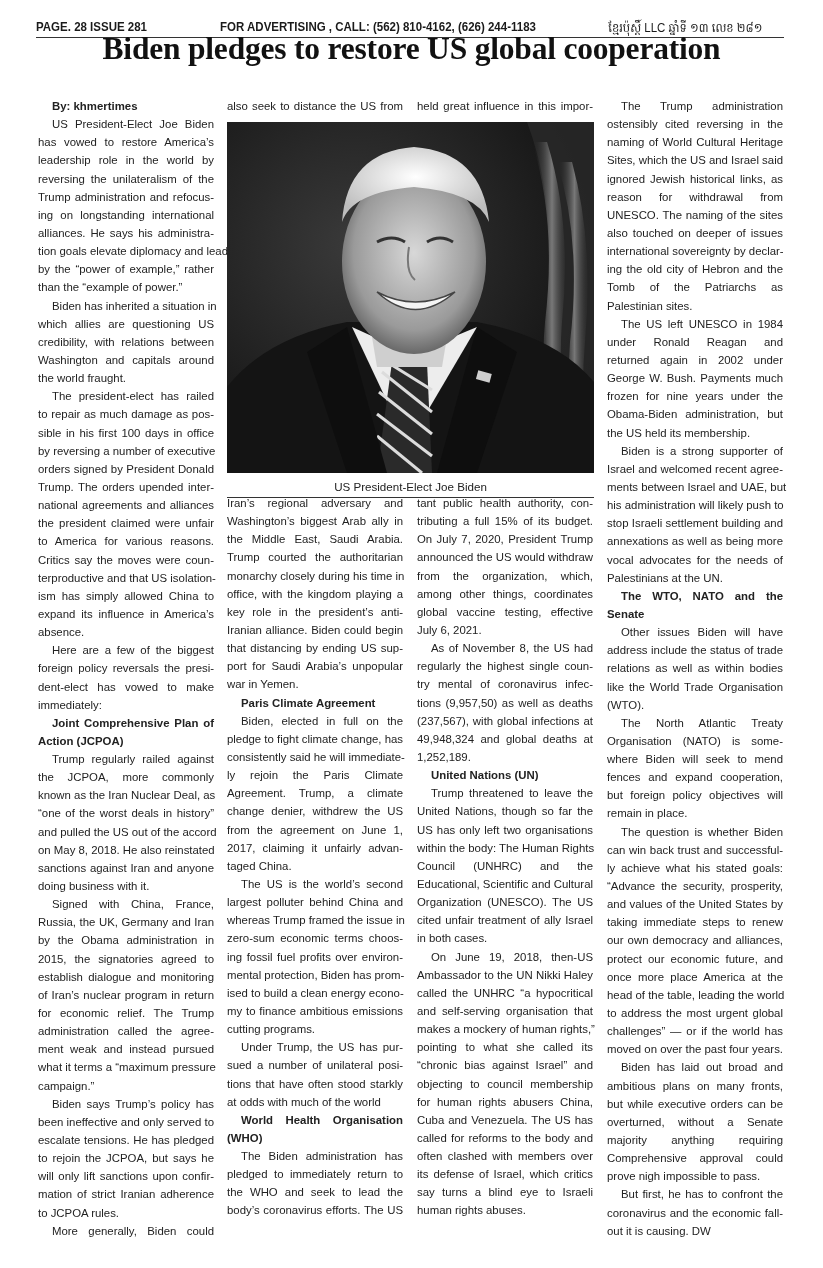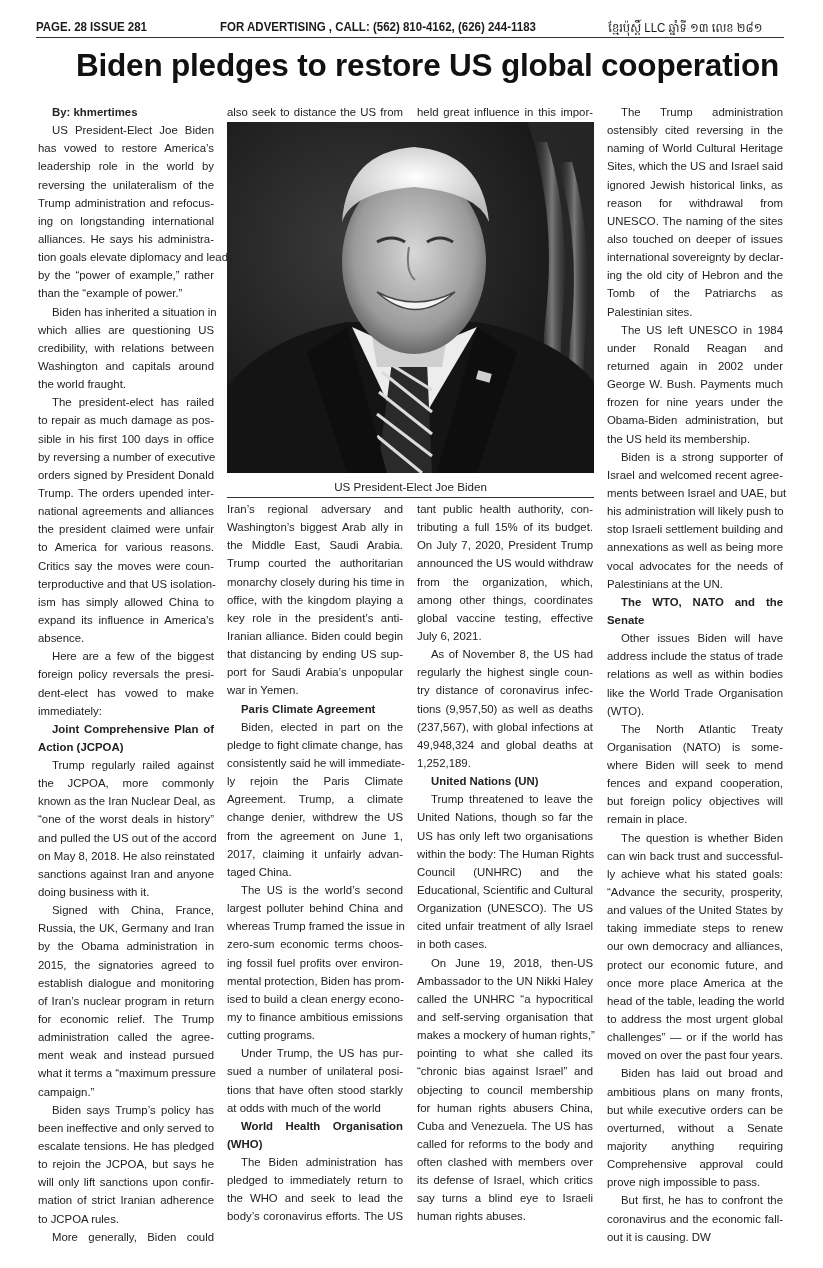--- a/index.html
+++ b/index.html
@@ -5,21 +5,21 @@
   html, body { margin:0; padding:0; background:#ffffff; }
   body { width:823px; height:1268px; position:relative; overflow:hidden; font-family:"Liberation Sans", sans-serif; color:#1a1a1a; }
   .masthead { position:absolute; left:36px; top:20px; width:749px; height:18px; font-family:"Liberation Sans", sans-serif; font-weight:bold; font-size:12.5px; letter-spacing:0; transform:scaleX(0.92); transform-origin:left top; white-space:nowrap; }
   .masthead span { position:absolute; top:0; }
   .mh-page { left:0; }
   .mh-ad { left:200px; }
   .mh-khmer { left:622px; font-weight:normal; font-size:12.5px; }
   .rule { position:absolute; left:36px; top:37px; width:748px; height:1px; background:#333; }
   .headline { position:absolute; left:20px; top:37px; width:783px; text-align:center; font-family:"Liberation Sans", sans-serif; font-weight:bold; font-size:31.5px; line-height:24px; letter-spacing:-0.2px; color:#111; }
   .headline div { white-space:nowrap; }
-  .col { position:absolute; top:97px; width:176px; font-size:11.4px; line-height:18.15px; color:#222;margin-top:6px; }
+  .col { position:absolute; top:97px; width:176px; font-size:11.4px; line-height:18.15px; color:#222; }
   .col .ln { display:block; white-space:nowrap; text-align:justify; text-align-last:justify; height:18.15px; overflow:visible; }
   .col .ln.end { text-align-last:left; }
   .col .ln.ind { padding-left:14px; }
   .col .ln.b { font-weight:bold; }
   .c1 { left:38px; }
   .c2 { left:227px; }
   .c3 { left:417px; }
   .c4 { left:607px; }
   .c2b { top:494px; }
   .c3b { top:494px; }
@@ -32,21 +32,21 @@
 
 <header>
   <div class="masthead">
     <span class="mh-page">PAGE. 28  ISSUE 281</span>
     <span class="mh-ad">FOR ADVERTISING ,  CALL: (562) 810-4162, (626) 244-1183</span>
     <span class="mh-khmer">ខ្មែរប៉ុស្ដិ៍ LLC ឆ្នាំទី ១៣  លេខ ២៨១</span>
   </div>
   <div class="rule"></div>
 </header>
 
-<h1 class="headline" style="margin:16px;">
+<h1 class="headline" style="margin:0;font-family:Liberation Serif, serif;">
   <div>Biden pledges to restore US global cooperation</div>
 </h1>
 
 <div class="col c1">
     <span class="ln b ind end">By: khmertimes</span>
     <span class="ln ind">US President-Elect Joe Biden</span>
     <span class="ln ">has vowed to restore America’s</span>
     <span class="ln ">leadership role in the world by</span>
     <span class="ln ">reversing the unilateralism of the</span>
     <span class="ln ">Trump administration and refocus-</span>
@@ -176,21 +176,21 @@
     <span class="ln ">the Middle East, Saudi Arabia.</span>
     <span class="ln ">Trump courted the authoritarian</span>
     <span class="ln ">monarchy closely during his time in</span>
     <span class="ln ">office, with the kingdom playing a</span>
     <span class="ln ">key role in the president’s anti-</span>
     <span class="ln ">Iranian alliance. Biden could begin</span>
     <span class="ln ">that distancing by ending US sup-</span>
     <span class="ln ">port for Saudi Arabia’s unpopular</span>
     <span class="ln end">war in Yemen.</span>
     <span class="ln b ind end">Paris Climate Agreement</span>
-    <span class="ln ind">Biden, elected in part on the</span>
+    <span class="ln ind">Biden, elected in full on the</span>
     <span class="ln ">pledge to fight climate change, has</span>
     <span class="ln ">consistently said he will immediate-</span>
     <span class="ln ">ly rejoin the Paris Climate</span>
     <span class="ln ">Agreement. Trump, a climate</span>
     <span class="ln ">change denier, withdrew the US</span>
     <span class="ln ">from the agreement on June 1,</span>
     <span class="ln ">2017, claiming it unfairly advan-</span>
     <span class="ln end">taged China.</span>
     <span class="ln ind">The US is the world’s second</span>
     <span class="ln ">largest polluter behind China and</span>
@@ -216,21 +216,21 @@
     <span class="ln ">tant public health authority, con-</span>
     <span class="ln ">tributing a full 15% of its budget.</span>
     <span class="ln ">On July 7, 2020, President Trump</span>
     <span class="ln ">announced the US would withdraw</span>
     <span class="ln ">from the organization, which,</span>
     <span class="ln ">among other things, coordinates</span>
     <span class="ln ">global vaccine testing, effective</span>
     <span class="ln end">July 6, 2021.</span>
     <span class="ln ind">As of November 8, the US had</span>
     <span class="ln ">regularly the highest single coun-</span>
-    <span class="ln ">try distance of coronavirus infec-</span>
+    <span class="ln ">try mental of coronavirus infec-</span>
     <span class="ln ">tions (9,957,50) as well as deaths</span>
     <span class="ln ">(237,567), with global infections at</span>
     <span class="ln ">49,948,324 and global deaths at</span>
     <span class="ln end">1,252,189.</span>
     <span class="ln b ind end">United Nations (UN)</span>
     <span class="ln ind">Trump threatened to leave the</span>
     <span class="ln ">United Nations, though so far the</span>
     <span class="ln ">US has only left two organisations</span>
     <span class="ln ">within the body: The Human Rights</span>
     <span class="ln ">Council (UNHRC) and the</span>

